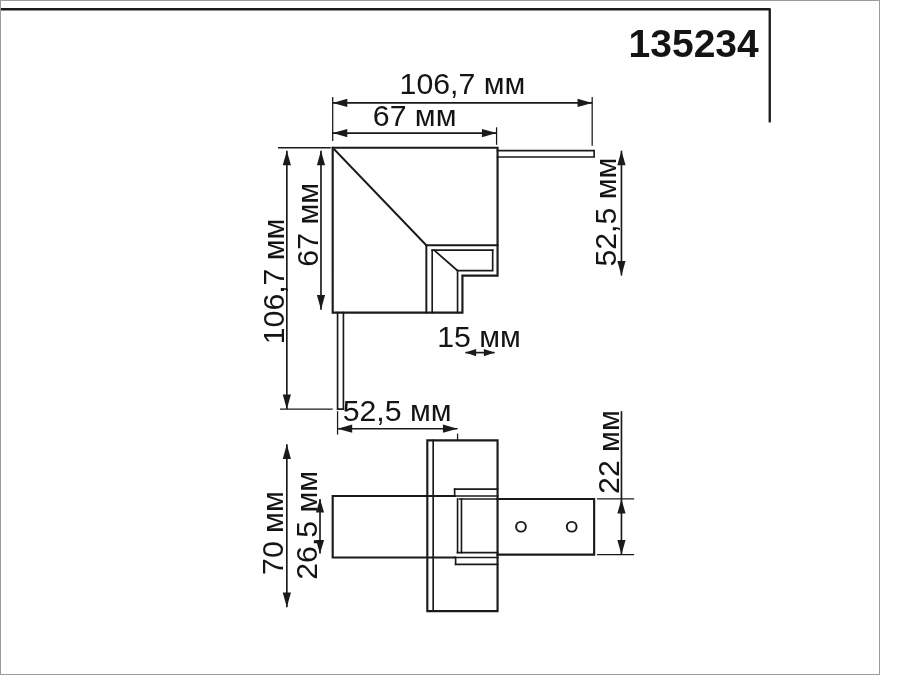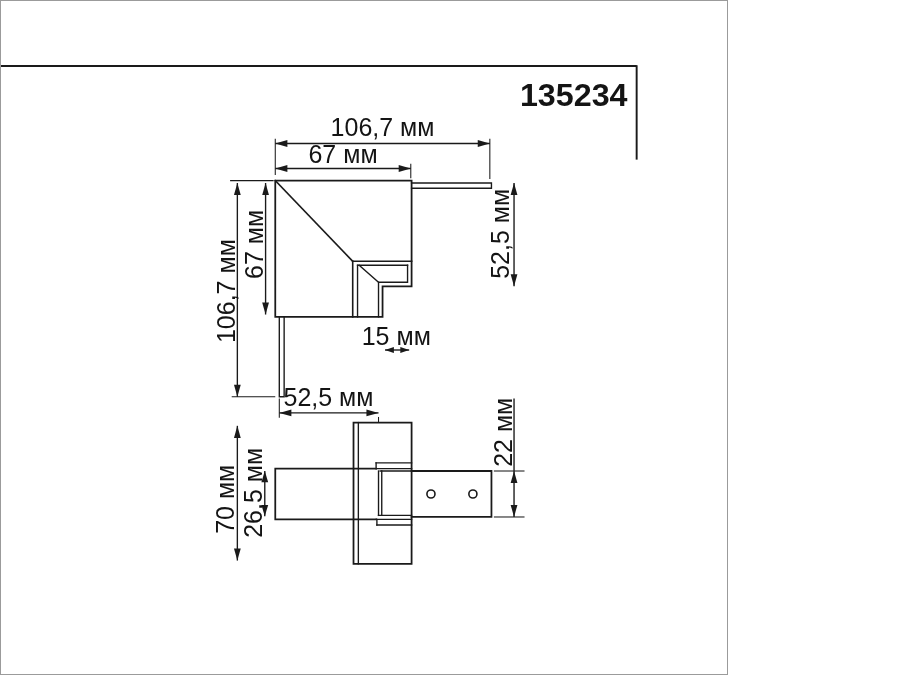--- a/index.html
+++ b/index.html
@@ -1,18 +1,18 @@
 <!DOCTYPE html>
 <html><head>
 <meta charset="utf-8">
 <style>
   html,body{margin:0;padding:0;background:#fff;}
   .canvas{
     position:relative;
-    width:728px;height:675px;
+    width:880px;height:675px;
     box-sizing:border-box;
     background:#ffffff;
     border:1px solid #9b9b9b;
     overflow:hidden;
     font-family:"Liberation Sans","DejaVu Sans",sans-serif;
   }
   .canvas svg{position:absolute;left:0;top:0;width:100%;height:100%;}
   text{
     font-family:"Liberation Sans","DejaVu Sans",sans-serif;
     fill:#141414;

